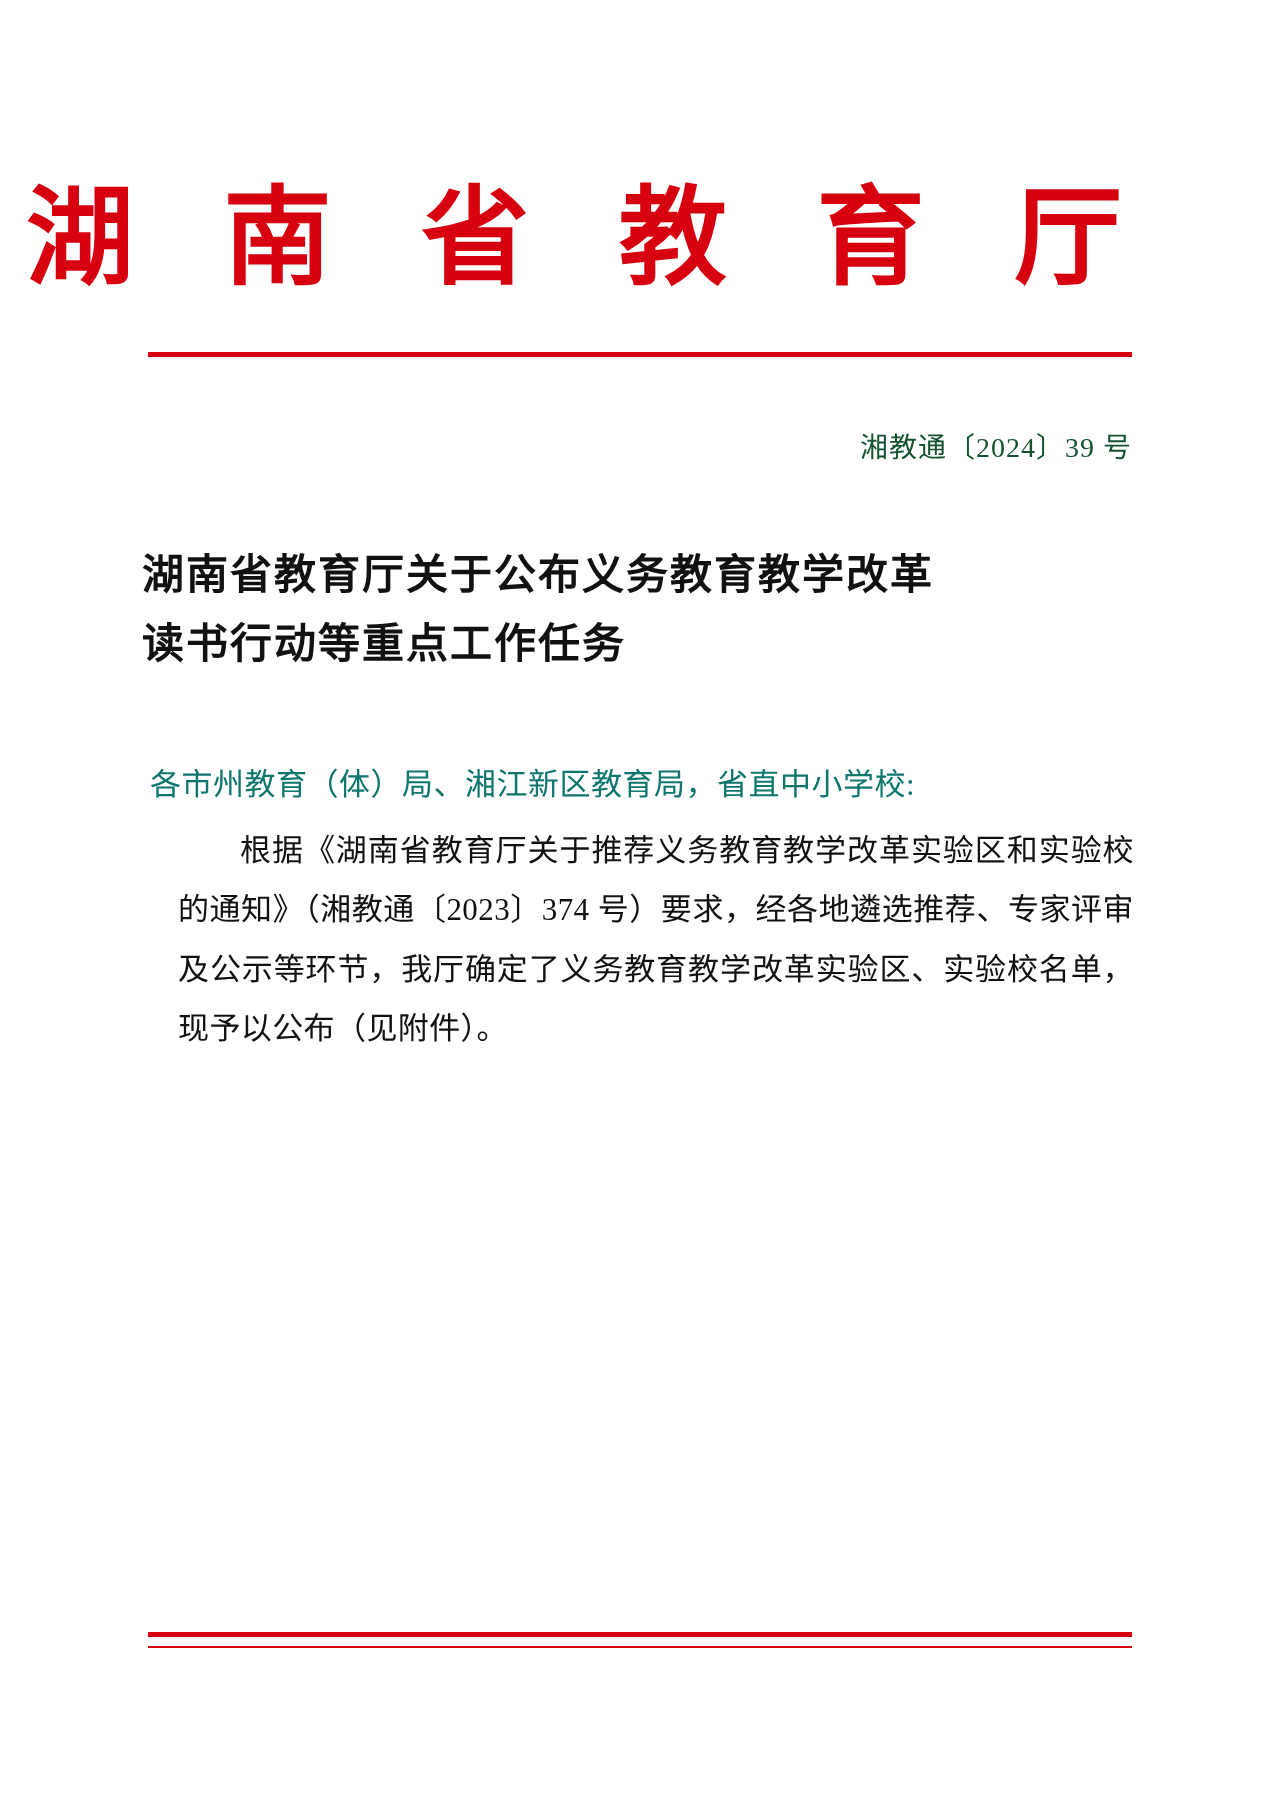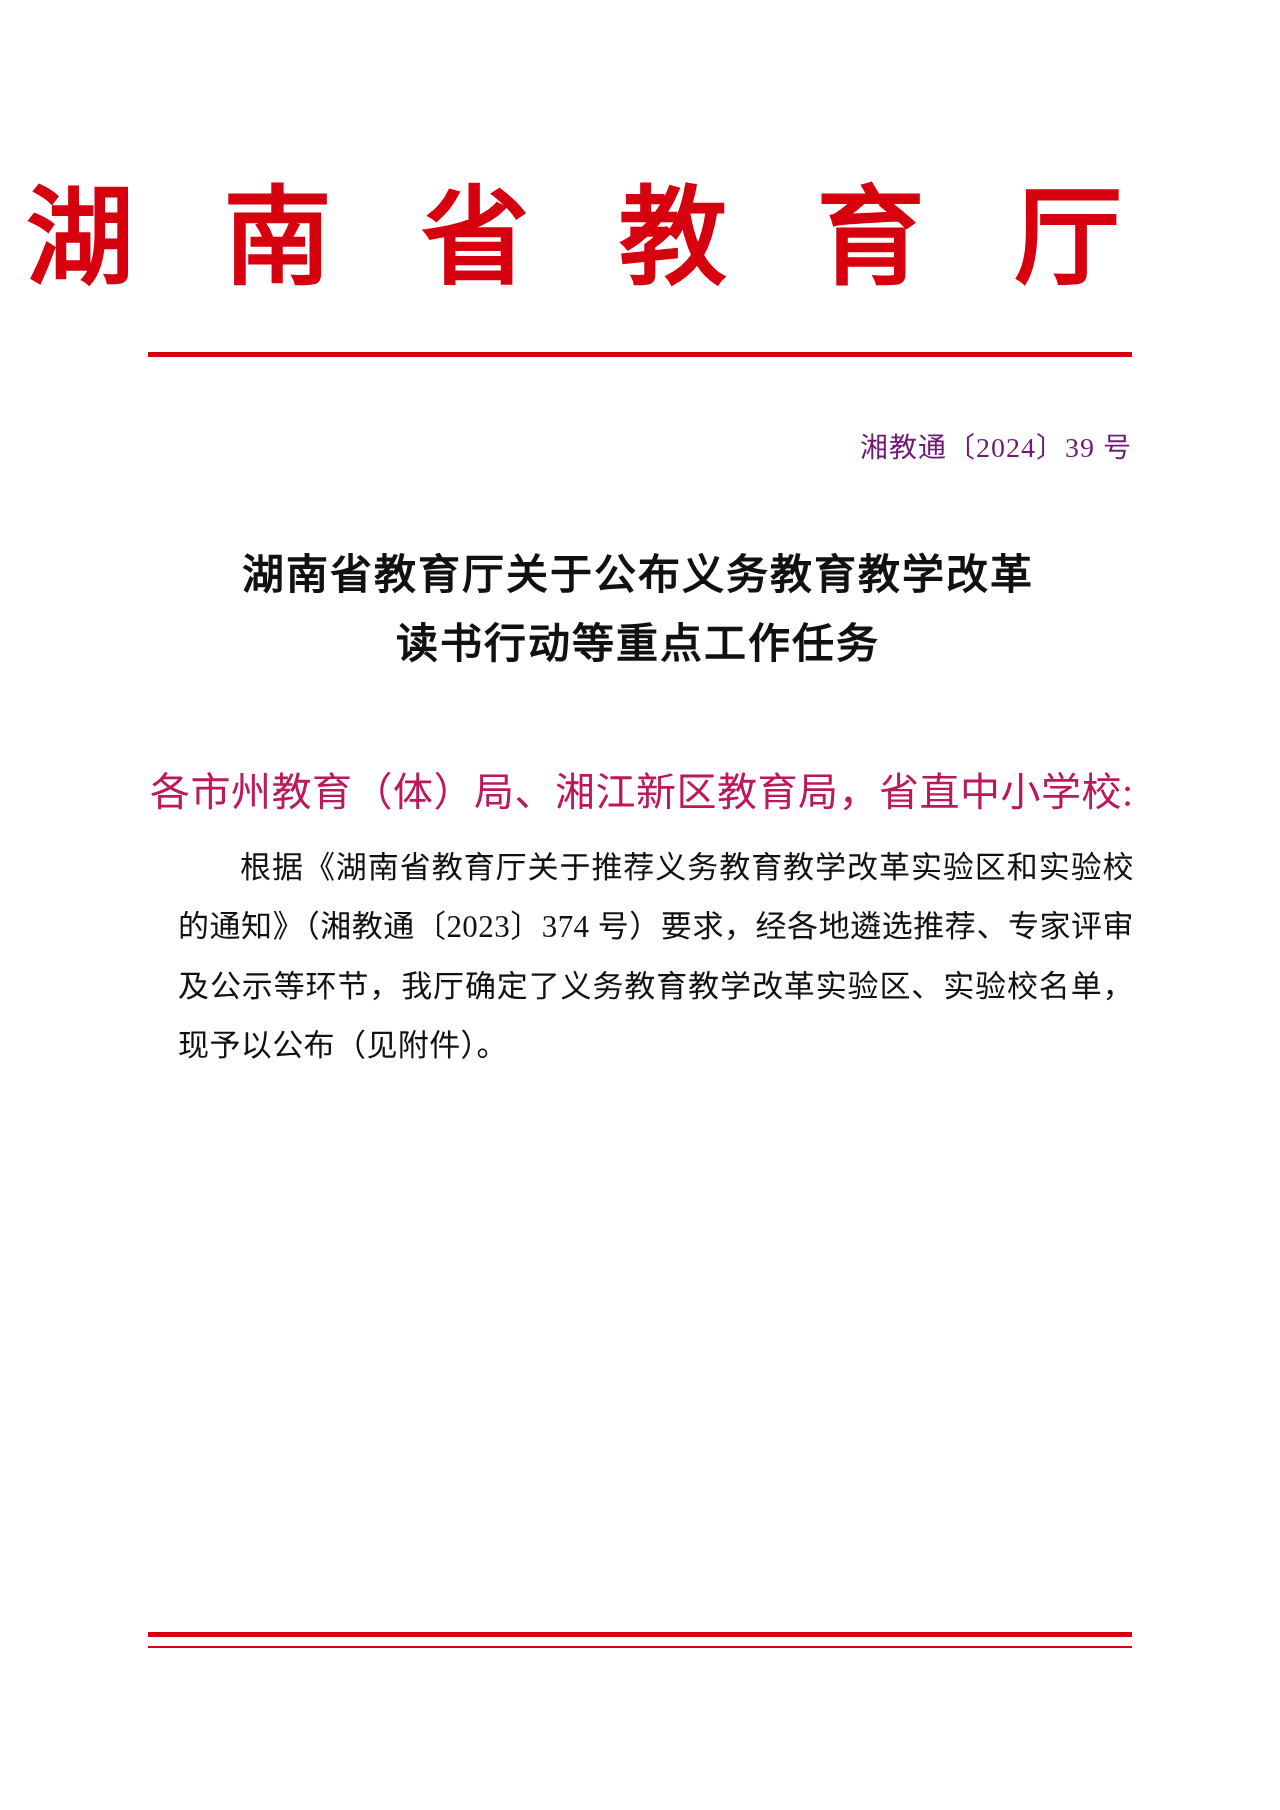--- a/index.html
+++ b/index.html
@@ -52,54 +52,54 @@
     background: #d6000f;
   }
 
   
   .doc-number {
     position: absolute;
     right: 148px;
     top: 425px;
     font-size: 28px;
     letter-spacing: 1px;
-    color: #701a75;
+    color: #14532d;
     font-family: "Liberation Serif", "DejaVu Serif", serif;
   }
 
   
   .doc-title {
     position: absolute;
-    left: 148px;
+    left: 142px;
     top: 540px;
     width: 980px;
-    text-align: center;
+    text-align: left;
     font-size: 42px;
     font-weight: bold;
     line-height: 1.65;
     letter-spacing: 2px;
     color: #111;
     font-family: "DejaVu Serif", "Liberation Serif", serif;
   }
   .doc-title .line2 {
     display: block;
   }
 
   
   .body-wrap {
     position: absolute;
     left: 150px;
     top: 755px;
     width: 984px;
   }
   .salutation {
-    font-size: 40px;
+    font-size: 31px;
     line-height: 1.92;
     letter-spacing: 0.5px;
-    color: #be185d;
+    color: #0f766e;
     font-family: Liberation Serif, serif;
   }
   .para {
     font-size: 31px;
     line-height: 1.92;
     letter-spacing: 0.4px;
     color: #111;
     text-align: justify;
     text-justify: inter-ideograph;
     text-indent: 2em;

